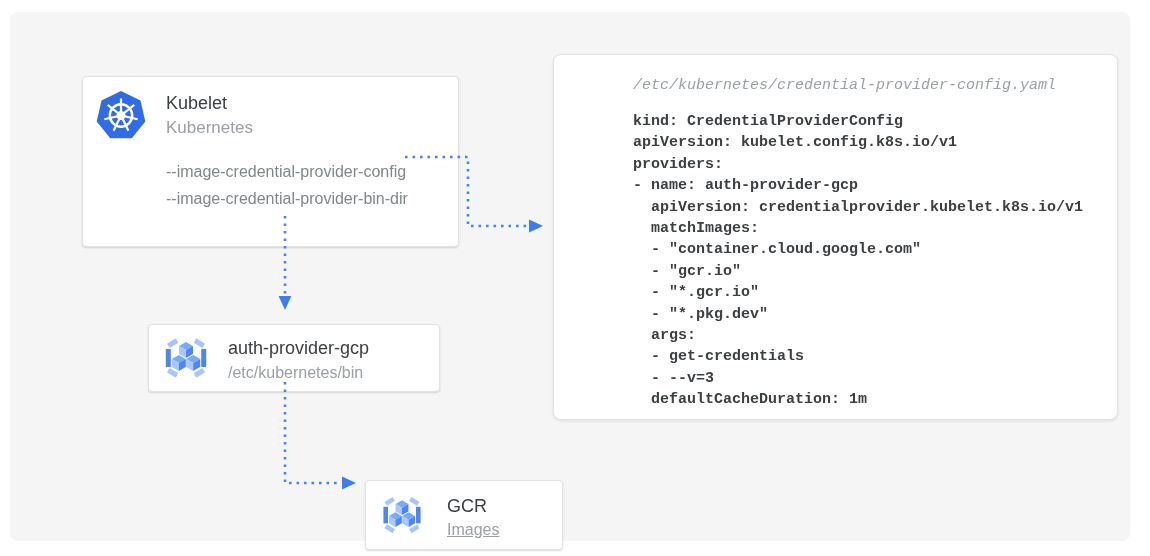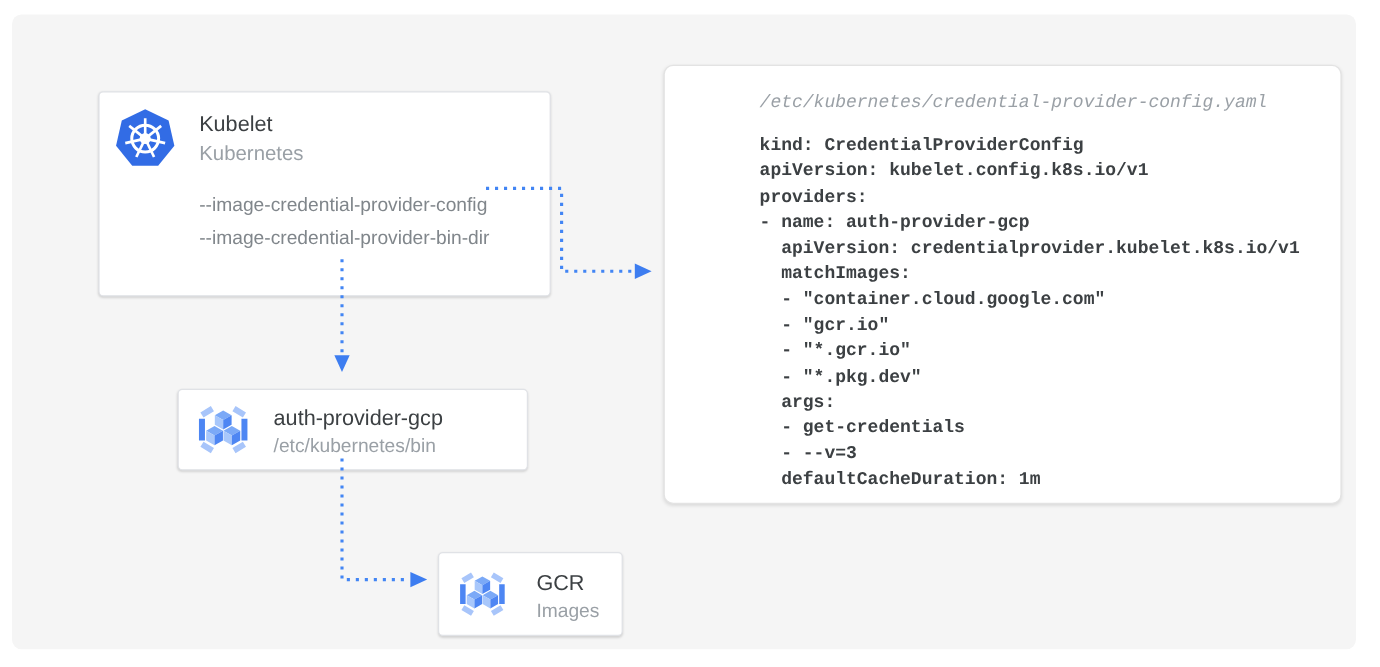--- a/index.html
+++ b/index.html
@@ -22,39 +22,39 @@
   .canvas{
     position:absolute;left:10px;top:12px;width:1120px;height:529px;
     background:var(--canvas-bg);border-radius:8px;
   }
   .node{
     position:absolute;background:#ffffff;border:1px solid #e0e2e6;
     border-radius:4px;box-shadow:0 1px 2px rgba(0,0,0,0.14);
   }
   .node-kubelet{left:72px;top:64px;width:377px;height:171px;}
   .node-auth{left:138px;top:312px;width:292px;height:68px;}
-  .node-gcr{left:355px;top:448px;width:154px;height:70px;}
+  .node-gcr{left:355px;top:468px;width:198px;height:70px;}
   .node-icon{position:absolute;}
   .node-kubelet .node-icon{left:12px;top:13px;width:52px;height:52px;}
   .node-auth .node-icon{left:12px;top:9px;width:50px;height:50px;}
   .node-gcr .node-icon{left:13px;top:12px;width:46px;height:46px;}
   .node-title{
     position:absolute;font-size:18px;line-height:24px;color:var(--title-text);
     white-space:nowrap;
   }
   .node-subtitle{
     position:absolute;font-size:16px;line-height:22px;color:var(--subtitle-text);
     white-space:nowrap;
   }
   .node-kubelet .node-title{left:83px;top:14px;}
   .node-kubelet .node-subtitle{left:83px;top:40px;font-size:17px;}
   .node-auth .node-title{left:79px;top:11px;}
   .node-auth .node-subtitle{left:79px;top:37px;}
   .node-gcr .node-title{left:81px;top:13px;}
-  .node-gcr .node-subtitle{left:81px;top:38px;}
+  .node-gcr .node-subtitle{left:81px;top:38px;text-decoration:underline;}
   .flags{position:absolute;left:83px;top:81px;}
   .flag{
     font-size:16px;line-height:27px;color:var(--flag-text);white-space:nowrap;
   }
   .yaml-box{
     position:absolute;left:543px;top:42px;width:565px;height:366px;
     background:#ffffff;border:1px solid #e3e3e3;border-radius:8px;
     box-shadow:0 1px 3px rgba(0,0,0,0.10);
   }
   .yaml-path{

